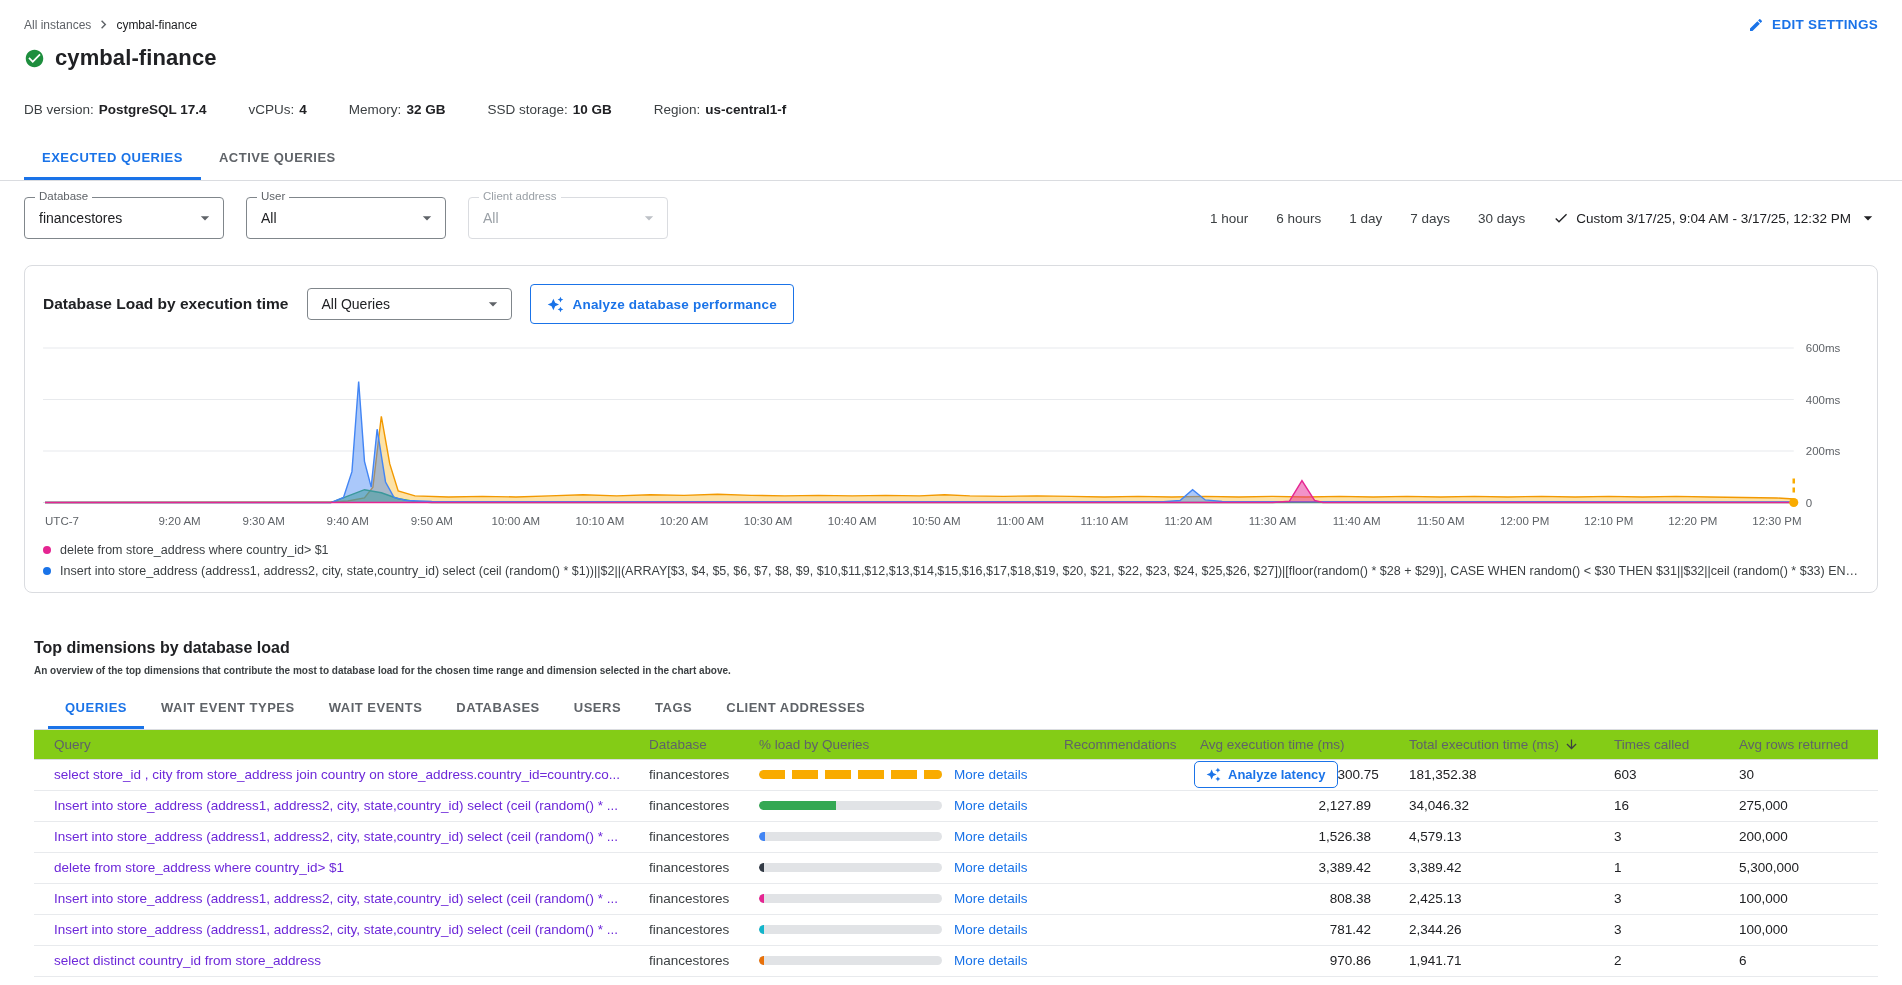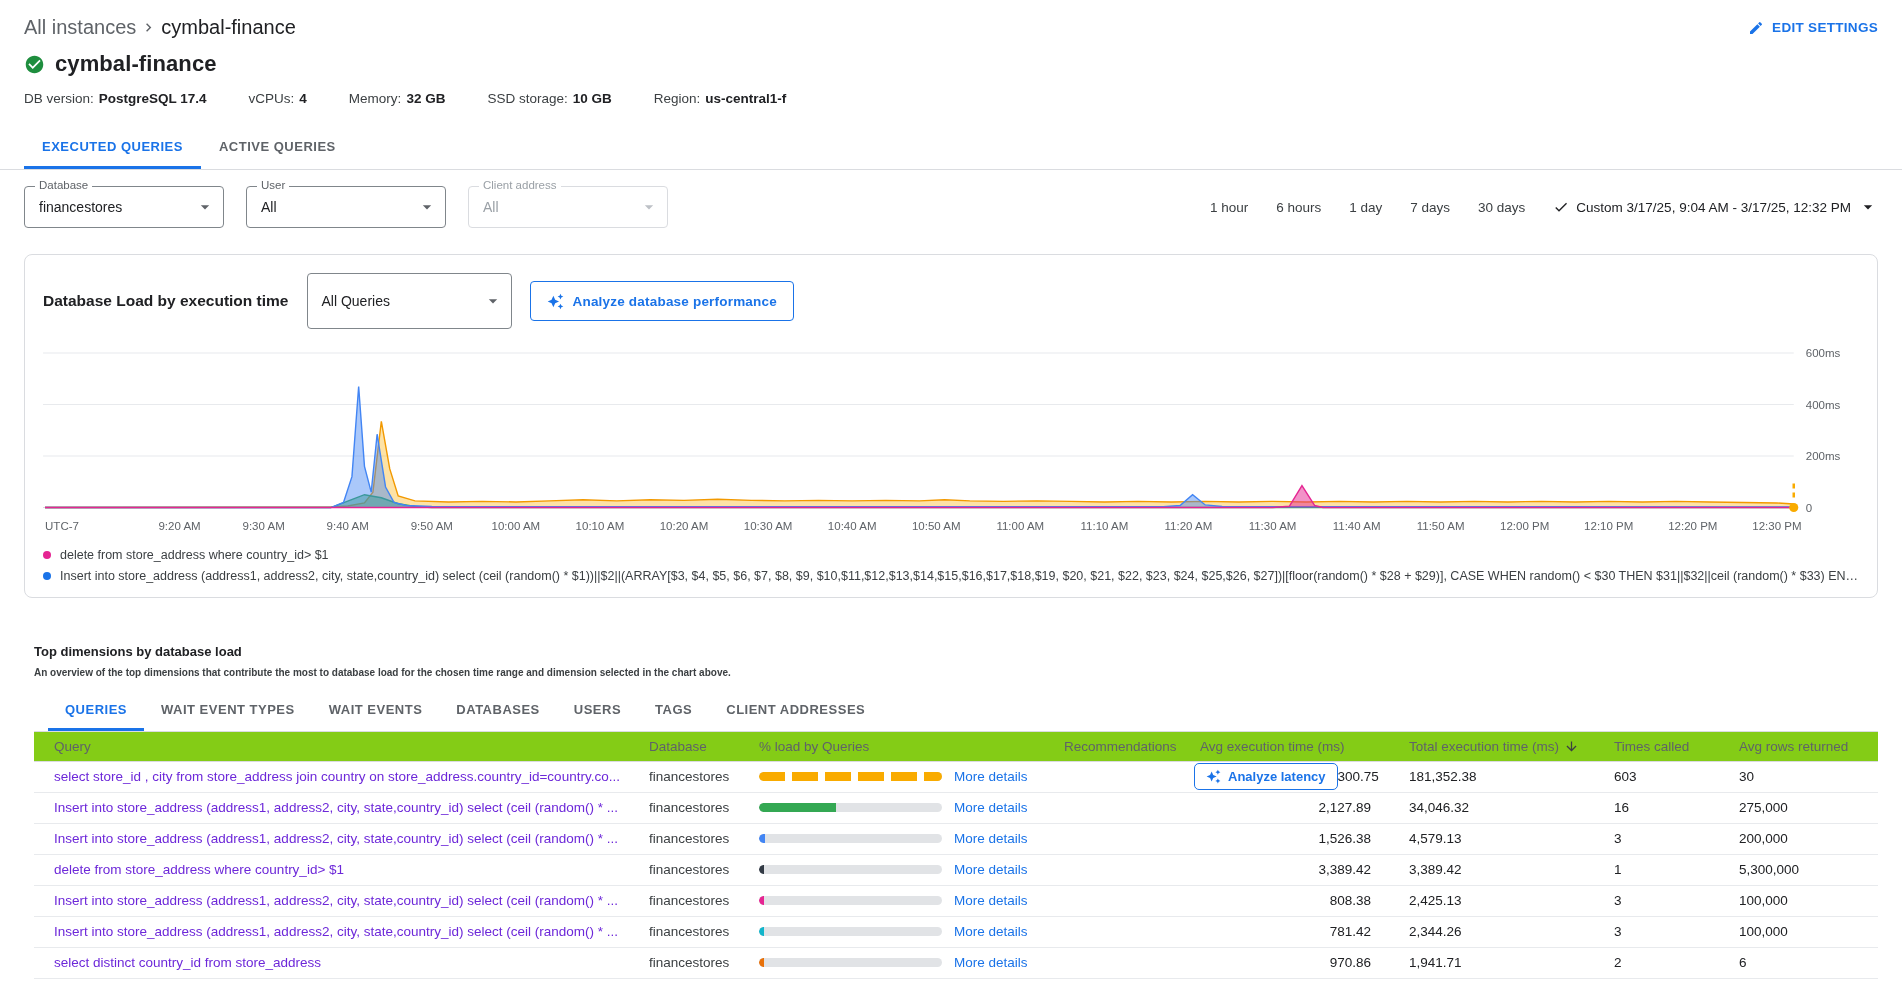--- a/index.html
+++ b/index.html
@@ -5,32 +5,32 @@
   * { box-sizing: border-box; margin: 0; padding: 0; }
   html, body {
     width: 1902px; height: 985px; overflow: hidden;
     background: #fff; color: #202124;
     font-family: "Liberation Sans", sans-serif;
   }
   .page { padding: 0 24px; }
 
   
   .topbar { display: flex; justify-content: space-between; align-items: center; padding-top: 16px; }
-  .breadcrumb { display: flex; align-items: center; gap: 4px; font-size: 20px; }
+  .breadcrumb { display: flex; align-items: center; gap: 4px; font-size: 12px; }
   .crumb-root { color: #5f6368; cursor: pointer; text-decoration: none; }
   .crumb-sep { display: flex; align-items: center; }
   .crumb-cur { color: #202124; }
   .edit-btn { display: flex; align-items: center; gap: 8px; color: #1a73e8; font-size: 13.5px; font-weight: bold; letter-spacing: .3px; cursor: pointer; background: none; border: none; font-family: inherit; }
 
   
   .title-row { display: flex; align-items: center; gap: 10px; margin-top: 12px; }
   .title-row h1 { font-size: 22px; font-weight: bold; color: #202124; letter-spacing: .1px; }
   .status-ok { display: flex; }
 
-  .meta-row { display: flex; gap: 42px; margin-top: 14px; font-size: 13.5px; }
+  .meta-row { display: flex; gap: 42px; margin-top: 31px; font-size: 13.5px; }
   .meta-item { display: flex; gap: 5px; }
   .meta-label { color: #3c4043; }
   .meta-value { color: #202124; font-weight: bold; }
 
   
   .tabbar { display: flex; border-bottom: 1px solid #dadce0; }
   .tabbar-top { margin: 18px -24px 0; padding: 0 24px; }
   .tab { padding: 15px 18px 12px; font-size: 13px; font-weight: bold; letter-spacing: .5px; color: #5f6368; border-bottom: 3px solid transparent; cursor: pointer; white-space: nowrap; }
   .tab.active { color: #1a73e8; border-bottom-color: #1a73e8; }
 
@@ -47,35 +47,35 @@
 
   .time-range { display: flex; align-items: center; gap: 28px; font-size: 13.5px; color: #3c4043; }
   .trange-opt { cursor: pointer; white-space: nowrap; }
   .trange-custom { display: flex; align-items: center; gap: 7px; color: #202124; cursor: pointer; white-space: nowrap; }
   .t-check, .t-caret { display: flex; }
 
   
   .chart-card { margin-top: 26px; border: 1px solid #dadce0; border-radius: 8px; padding: 18px 18px 14px; }
   .chart-head { display: flex; align-items: center; gap: 18px; }
   .chart-title { font-size: 15.5px; font-weight: bold; color: #202124; }
-  .chart-select { display: flex; align-items: center; min-width: 205px; height: 56px; padding: 0 8px 0 14px; border: 1px solid #80868b; border-radius: 4px; font-size: 14px; cursor: pointer; text-align: right; }
+  .chart-select { display: flex; align-items: center; min-width: 205px; height: 32px; padding: 0 8px 0 14px; border: 1px solid #80868b; border-radius: 4px; font-size: 14px; cursor: pointer; text-align: right; }
   .analyze-btn { display: flex; align-items: center; gap: 9px; height: 40px; padding: 11px 16px; border: 1px solid #1a73e8; border-radius: 4px; background: #fff; color: #1a73e8; font-size: 13.5px; font-weight: bold; font-family: inherit; cursor: pointer; letter-spacing: .2px; }
   .b-sparkle { display: flex; }
   .chart-plot { margin-top: 10px; text-align: right; }
   .chart-plot svg { display: block; width: 100%; }
   svg text { font-family: "Liberation Sans", sans-serif; }
 
   .legend { margin-top: 8px; display: flex; flex-direction: column; gap: 7px; }
   .legend-row { display: flex; align-items: center; gap: 9px; min-width: 0; }
   .legend-dot { width: 8px; height: 8px; border-radius: 50%; flex: 0 0 auto; }
   .legend-text { font-size: 12.5px; color: #3c4043; white-space: nowrap; overflow: hidden; text-overflow: ellipsis; }
 
   
   .dims { margin-top: 46px; padding-left: 10px; }
-  .dims-title { font-size: 13px; font-weight: bold; color: #202124; }
+  .dims-title { font-size: 16px; font-weight: bold; color: #202124; }
   .dims-sub { margin-top: 8px; font-size: 10px; color: #3c4043; font-weight: bold; }
   .tabbar-dims { margin-top: 10px; padding-left: 14px; }
   .tabbar-dims .tab { padding: 14px 17px 11px; }
 
   
   .table { font-size: 13.5px; }
   .thead, .tr { display: grid; grid-template-columns: 615px 110px 305px 130px 215px 205px 125px 1fr; align-items: center; }
   .thead { background: #84cc16; border-bottom: 1px solid #dadce0; height: 30px; color: #5f6368; }
   .th { display: flex; align-items: center; gap: 5px; white-space: nowrap; overflow: hidden; }
   .th0 { padding-left: 20px; }

